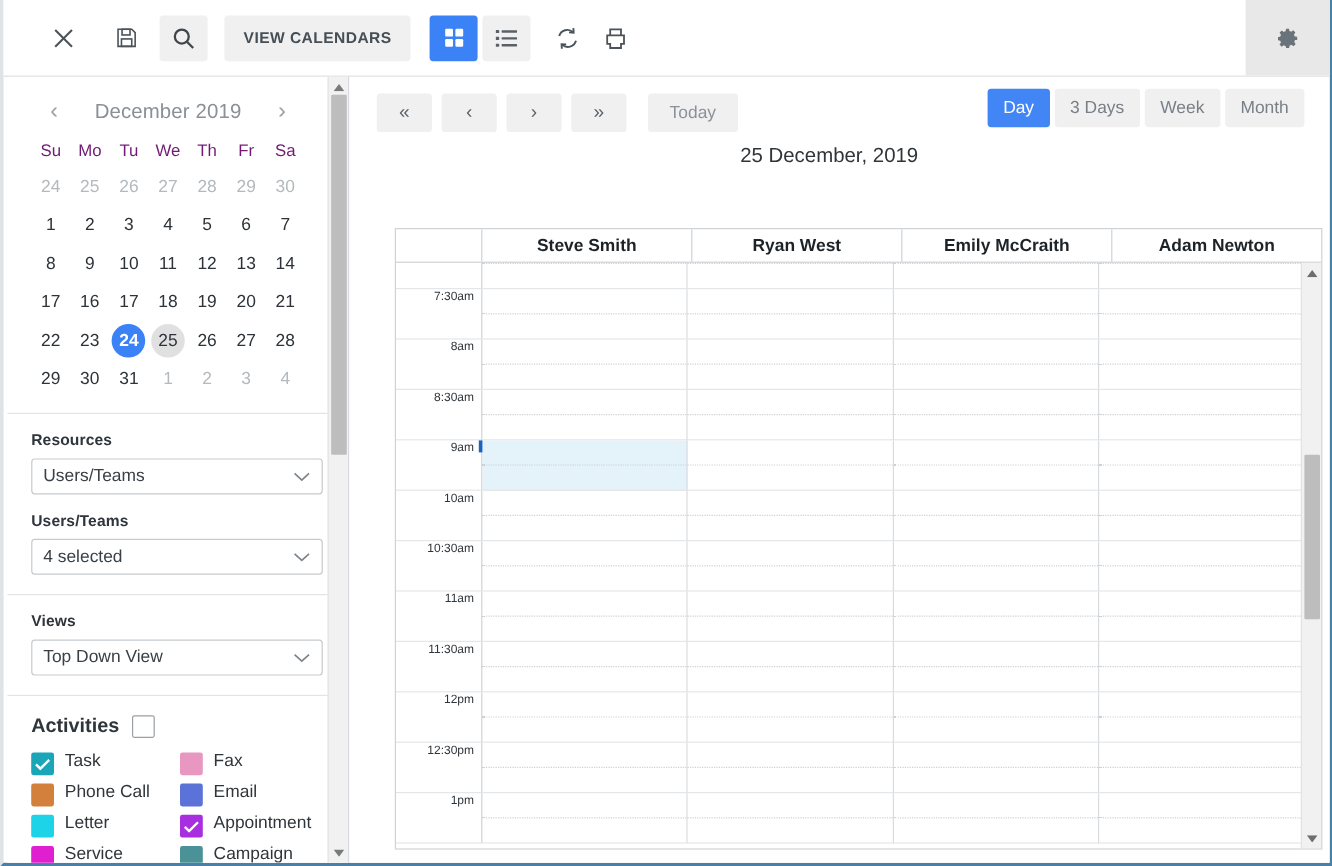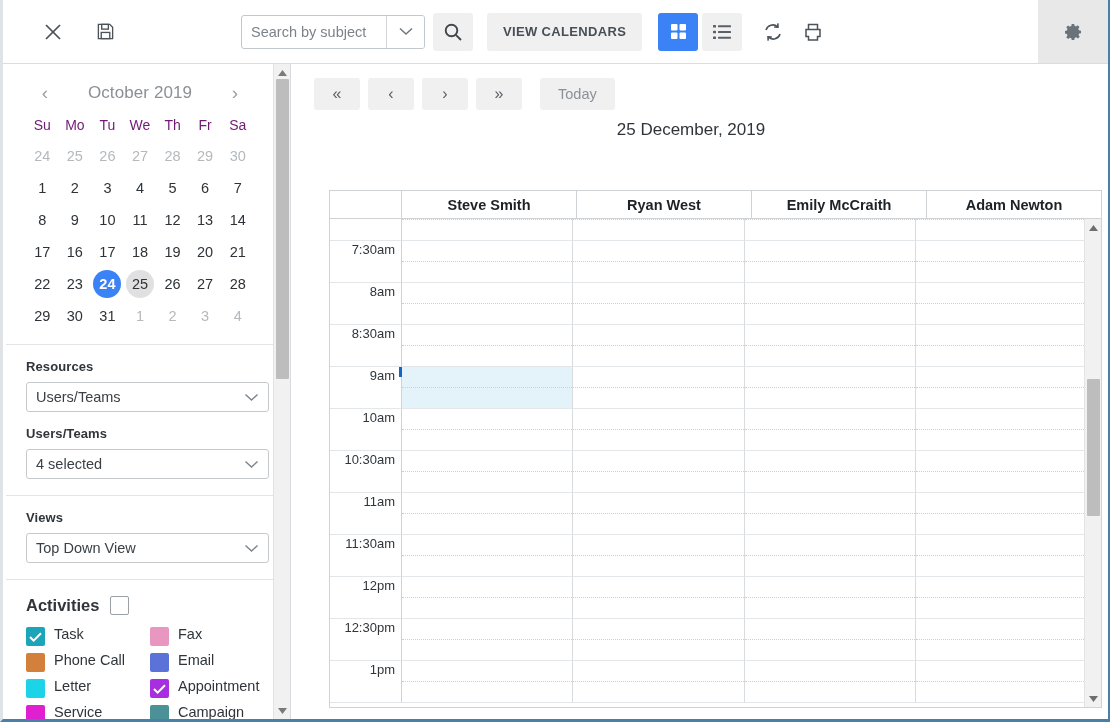--- a/index.html
+++ b/index.html
@@ -287,21 +287,21 @@
     overflow: hidden;
   }
   .cal-rows { position: absolute; left: 0; top: -20px; width: 756px; }
   .slot-row { display: flex; height: 42px; }
   .slot-time {
     width: 72px; flex: none;
     border-right: 1px solid #cfd3d6;
     border-bottom: 1px solid #e4e7e9;
     display: flex; align-items: flex-start; justify-content: flex-end;
     padding: 1px 6px 0 0;
-    font-size: 13px; color: #2f353a; text-align: right;
+    font-size: 10px; color: #2f353a; text-align: right;
   }
   .slot-cell {
     flex: 1;
     border-right: 1px solid #d9dcdf;
     border-bottom: 1px solid #e4e7e9;
     position: relative;
   }
   .slot-cell:last-child { border-right: none; }
   .slot-cell::after {
     content: ""; position: absolute; left: 0; right: 0; top: 20px;
@@ -350,28 +350,20 @@
     </button>
 
     <button class="tb-iconbtn tb-save">
       <svg width="19" height="19" viewBox="0 0 20 20" fill="none" stroke="#4b5258" stroke-width="1.4">
         <path d="M2.5 2.5h12l3 3v12h-15z"></path>
         <rect x="6" y="2.5" width="7" height="5"></rect>
         <rect x="5.5" y="11" width="9" height="6.5"></rect>
       </svg>
     </button>
 
-    <div class="search-wrap">
-      <input class="search-input" type="text" placeholder="Search by subject" style="">
-      <div class="search-caret">
-        <svg width="14" height="9" viewBox="0 0 14 9" fill="none" stroke="#70787f" stroke-width="1.5">
-          <polyline points="1,1.5 7,7 13,1.5"></polyline>
-        </svg>
-      </div>
-    </div>
 
     <button class="search-go">
       <svg width="20" height="20" viewBox="0 0 20 20" fill="none" stroke="#3f474d" stroke-width="1.9">
         <circle cx="8.5" cy="8.5" r="5.8"></circle>
           <line x1="12.8" y1="12.8" x2="18" y2="18"></line>
       </svg>
     </button>
 
     <button class="tb-textbtn">VIEW CALENDARS</button>
 
@@ -420,21 +412,21 @@
         <path d="M18 11.3v-2.6l-2.1-.35a6.2 6.2 0 0 0-.63-1.52l1.24-1.73-1.84-1.84-1.73 1.24a6.2 6.2 0 0 0-1.52-.63L11.3 2h-2.6l-.35 2.1a6.2 6.2 0 0 0-1.52.63L5.1 3.49 3.26 5.33 4.5 7.06a6.2 6.2 0 0 0-.63 1.52L2 8.93v2.6l1.87.35c.14.54.36 1.05.63 1.52l-1.24 1.73 1.84 1.84 1.73-1.24c.47.27.98.49 1.52.63L8.7 18h2.6l.35-2.1c.54-.14 1.05-.36 1.52-.63l1.73 1.24 1.84-1.84-1.24-1.73c.27-.47.49-.98.63-1.52L18 11.3z"></path>
       </svg>
     </div>
   </div>
 
   <div class="sidebar">
 
     <div class="minical">
       <div class="mc-head">
         <div class="mc-nav">‹</div>
-        <div class="mc-title">October 2019</div>
+        <div class="mc-title">December 2019</div>
         <div class="mc-nav">›</div>
       </div>
       <div class="mc-grid" id="mc-dow-row">
           <div class="mc-dow">Su</div>
           <div class="mc-dow">Mo</div>
           <div class="mc-dow">Tu</div>
           <div class="mc-dow">We</div>
           <div class="mc-dow">Th</div>
           <div class="mc-dow">Fr</div>
           <div class="mc-dow">Sa</div>
@@ -676,20 +668,26 @@
   <div class="main">
 
     <div class="cal-nav">
       <button class="nav-btn">«</button>
       <button class="nav-btn">‹</button>
       <button class="nav-btn">›</button>
       <button class="nav-btn">»</button>
       <button class="today-btn">Today</button>
     </div>
 
+    <div class="range-toggle" id="range-toggle">
+        <button class="rng-btn active">Day</button>
+        <button class="rng-btn">3 Days</button>
+        <button class="rng-btn">Week</button>
+        <button class="rng-btn">Month</button>
+      </div>
 
     <div class="cal-date">25 December, 2019</div>
 
     <div class="cal-box">
       <div class="cal-header-row">
         <div class="chr-time"></div>
         <div class="chr-col">Steve Smith</div>
         <div class="chr-col">Ryan West</div>
         <div class="chr-col">Emily McCraith</div>
         <div class="chr-col">Adam Newton</div>

